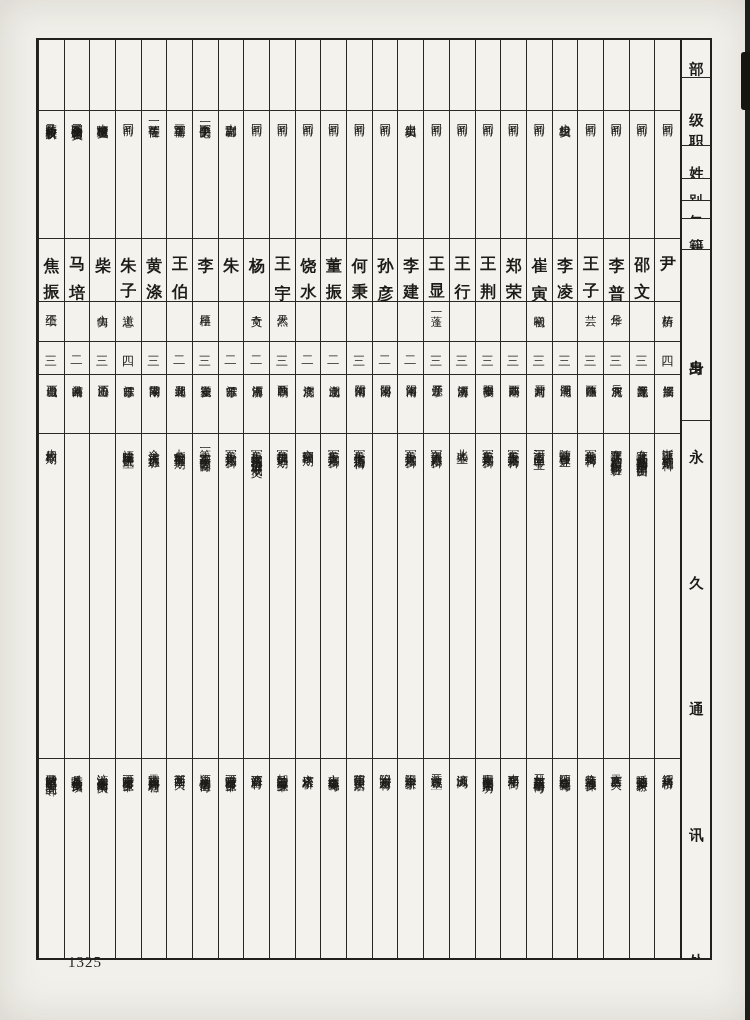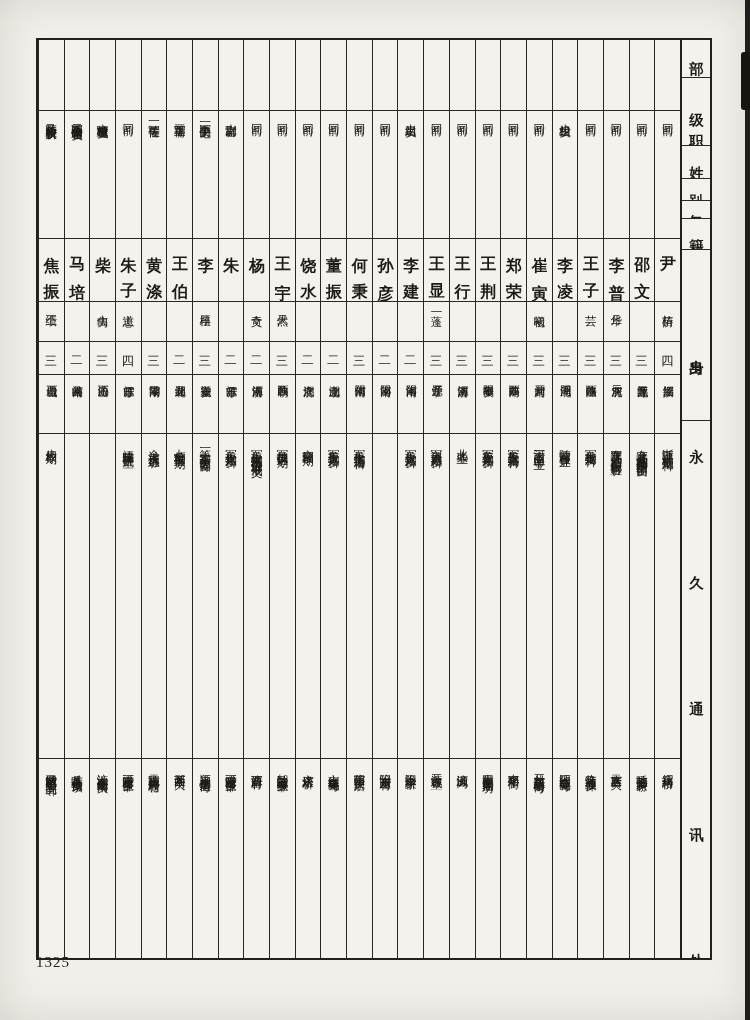--- a/index.html
+++ b/index.html
@@ -58,21 +58,21 @@
   
   .f-rank   { font-size:11.5px; letter-spacing:.5px; padding-top:4px; }
   .f-name   { font-size:16px; font-weight:700; padding:5px 0; }
   .f-alias  { font-size:11.5px; padding-top:4px; }
   .f-age    { font-size:12.5px; padding:4px 0; }
   .f-native { font-size:11px; padding-top:2px; }
   .f-bg     { font-size:11.5px; letter-spacing:1.3px; padding-top:6px; }
   .f-addr   { font-size:11.5px; letter-spacing:1px; padding-top:6px; }
 
   .page-number {
-    position:absolute; left:36px; top:954px;
+    position:absolute; left:68px; top:954px;
     font-family:"Liberation Serif", serif;
     font-size:15px; letter-spacing:1px; color:#24221e;
   }
 </style>
 </head>
 <body>
 
 <div class="page">
 
   <div class="roster">

